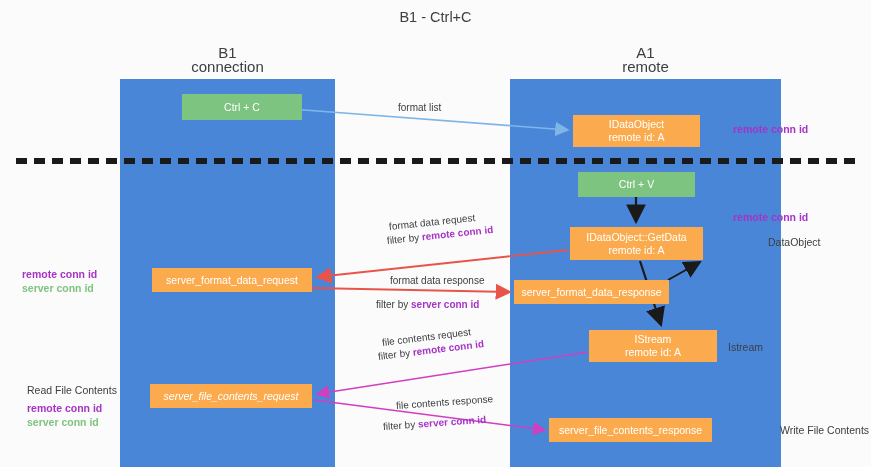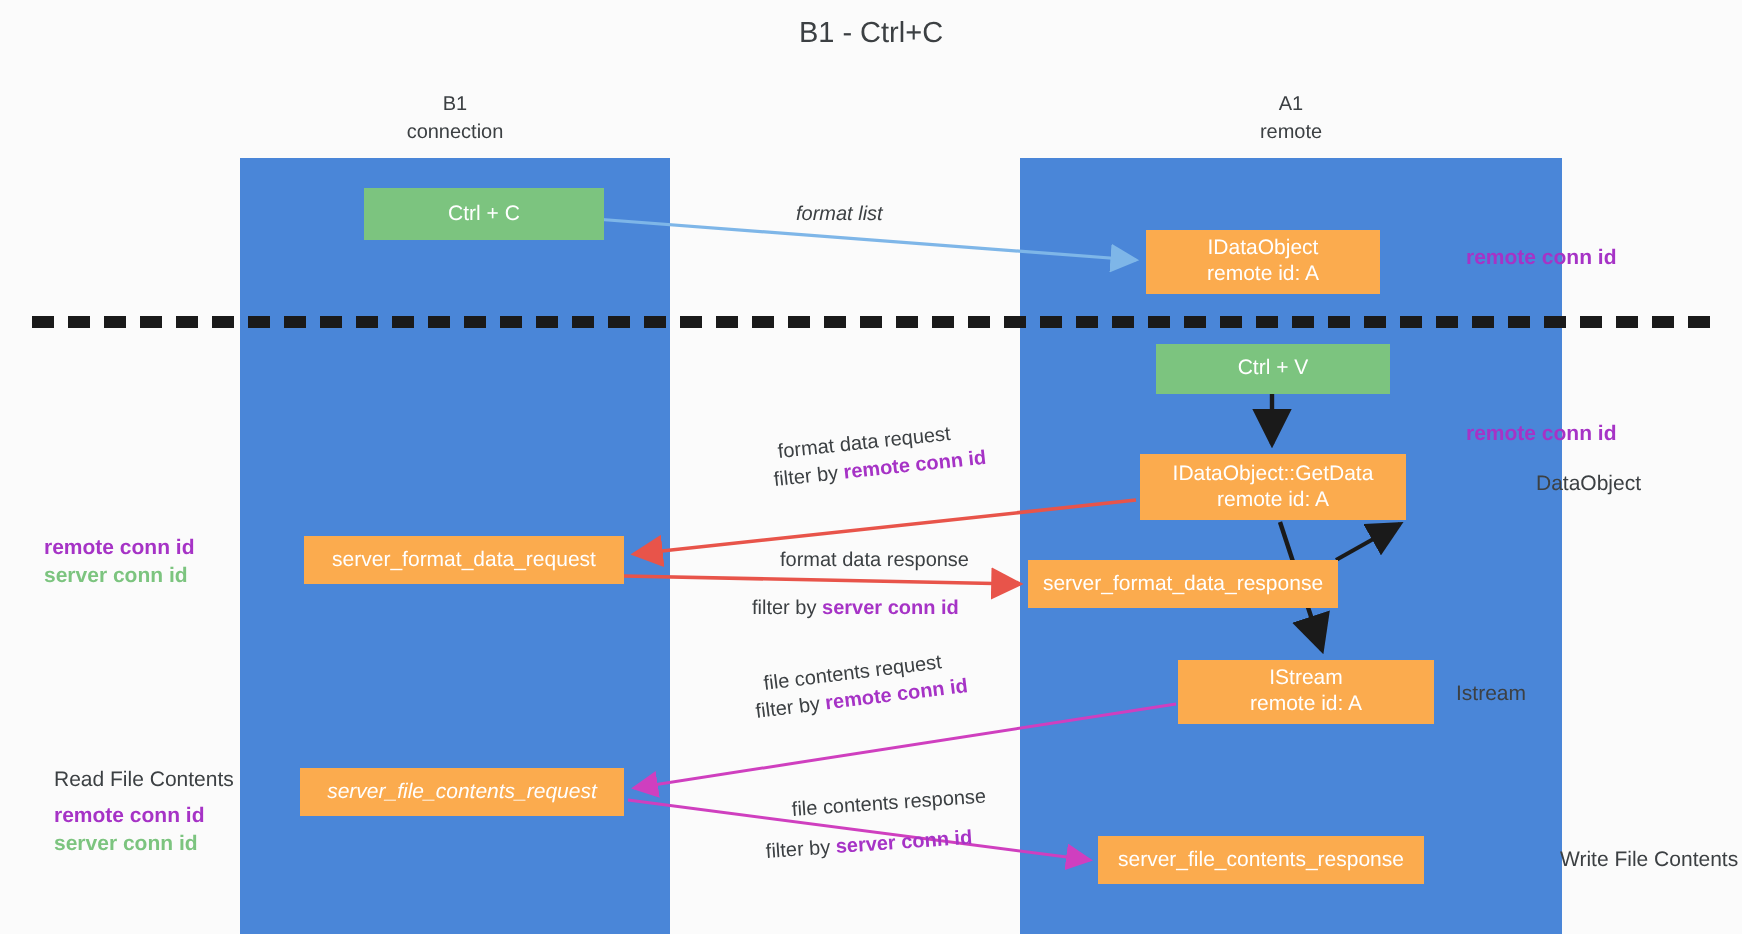--- a/index.html
+++ b/index.html
@@ -27,21 +27,21 @@
     position: absolute;
     background: #4a86d8;
   }
   #lane-b1 { left: 120px; top: 79px; width: 215px; height: 388px; }
   #lane-a1 { left: 510px; top: 79px; width: 271px; height: 388px; }
 
   
   .lane-header {
     position: absolute;
     text-align: center;
-    font-size: 10px;
+    font-size: 15px;
     line-height: 14px;
     color: #3c4043;
   }
   #hdr-b1 { left: 120px; top: 46px; width: 215px; }
   #hdr-a1 { left: 510px; top: 46px; width: 271px; }
 
   #title {
     position: absolute;
     left: 0; top: 8px;
     width: 871px;
@@ -63,21 +63,21 @@
     font-size: 10.5px;
     line-height: 13px;
     color: #ffffff;
     z-index: 6;
   }
   .node.green { background: #7cc47f; }
   .node.orange { background: #fbab4e; }
   .node .l2 { font-size: 10.5px; }
 
   #n-ctrlc      { left: 158px; top: 94px;  width: 120px; height: 26px; margin-left: 24px; }
-  #n-idataobj   { left: 573px; top: 115px; width: 117px; height: 32px; }
+  #n-idataobj   { left: 573px; top: 115px; width: 127px; height: 32px; }
   #n-ctrlv      { left: 578px; top: 172px; width: 117px; height: 25px; }
   #n-getdata    { left: 570px; top: 227px; width: 133px; height: 33px; }
   #n-sfdreq     { left: 152px; top: 268px; width: 160px; height: 24px; }
   #n-sfdresp    { left: 514px; top: 280px; width: 155px; height: 24px; }
   #n-istream    { left: 589px; top: 330px; width: 128px; height: 32px; }
   #n-sfcreq     { left: 150px; top: 384px; width: 162px; height: 24px; font-style: italic; }
   #n-sfcresp    { left: 549px; top: 418px; width: 163px; height: 24px; }
 
   
   .side-label {
@@ -103,21 +103,21 @@
   .edge-label {
     position: absolute;
     font-size: 10px;
     line-height: 13px;
     color: #3c4043;
     white-space: nowrap;
     z-index: 8;
   }
   .edge-label .purple { color: #a633c6; font-weight: bold; }
 
-  #el-formatlist { left: 398px; top: 101px; font-style: italic; }
+  #el-formatlist { left: 398px; top: 101px; }
   #el-fdreq-1 { left: 389px; top: 220px; transform: rotate(-6deg); transform-origin: left center; }
   #el-fdreq-2 { left: 387px; top: 234px; transform: rotate(-6deg); transform-origin: left center; }
   #el-fdresp-1 { left: 390px; top: 274px; }
   #el-fdresp-2 { left: 376px; top: 298px; }
   #el-fcreq-1 { left: 382px; top: 336px; transform: rotate(-7deg); transform-origin: left center; }
   #el-fcreq-2 { left: 378px; top: 350px; transform: rotate(-7deg); transform-origin: left center; }
   #el-fcresp-1 { left: 396px; top: 399px; transform: rotate(-4deg); transform-origin: left center; }
   #el-fcresp-2 { left: 383px; top: 420px; transform: rotate(-4deg); transform-origin: left center; }
 
   svg.overlay {

